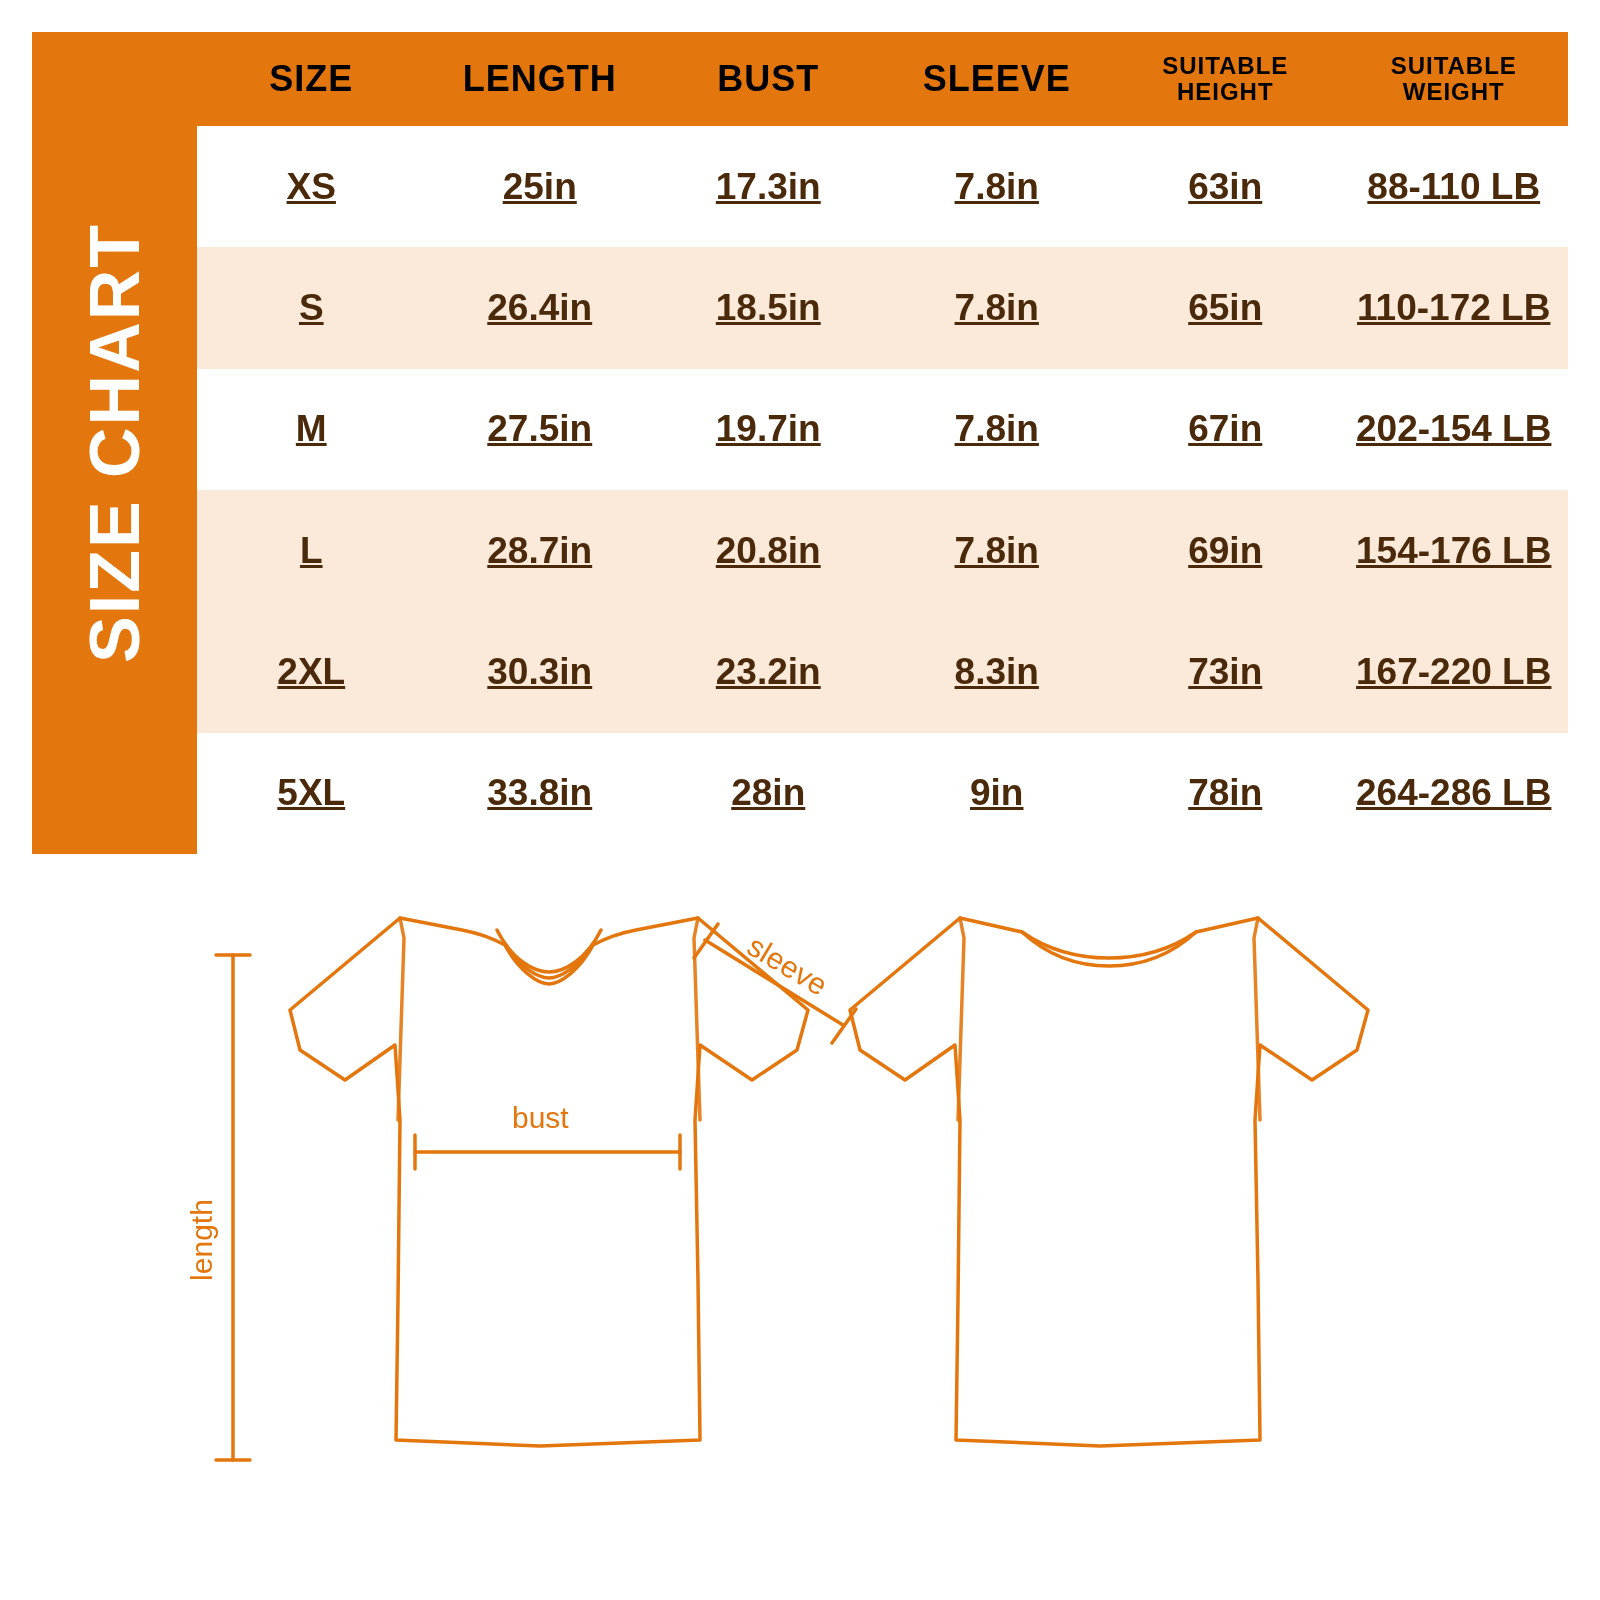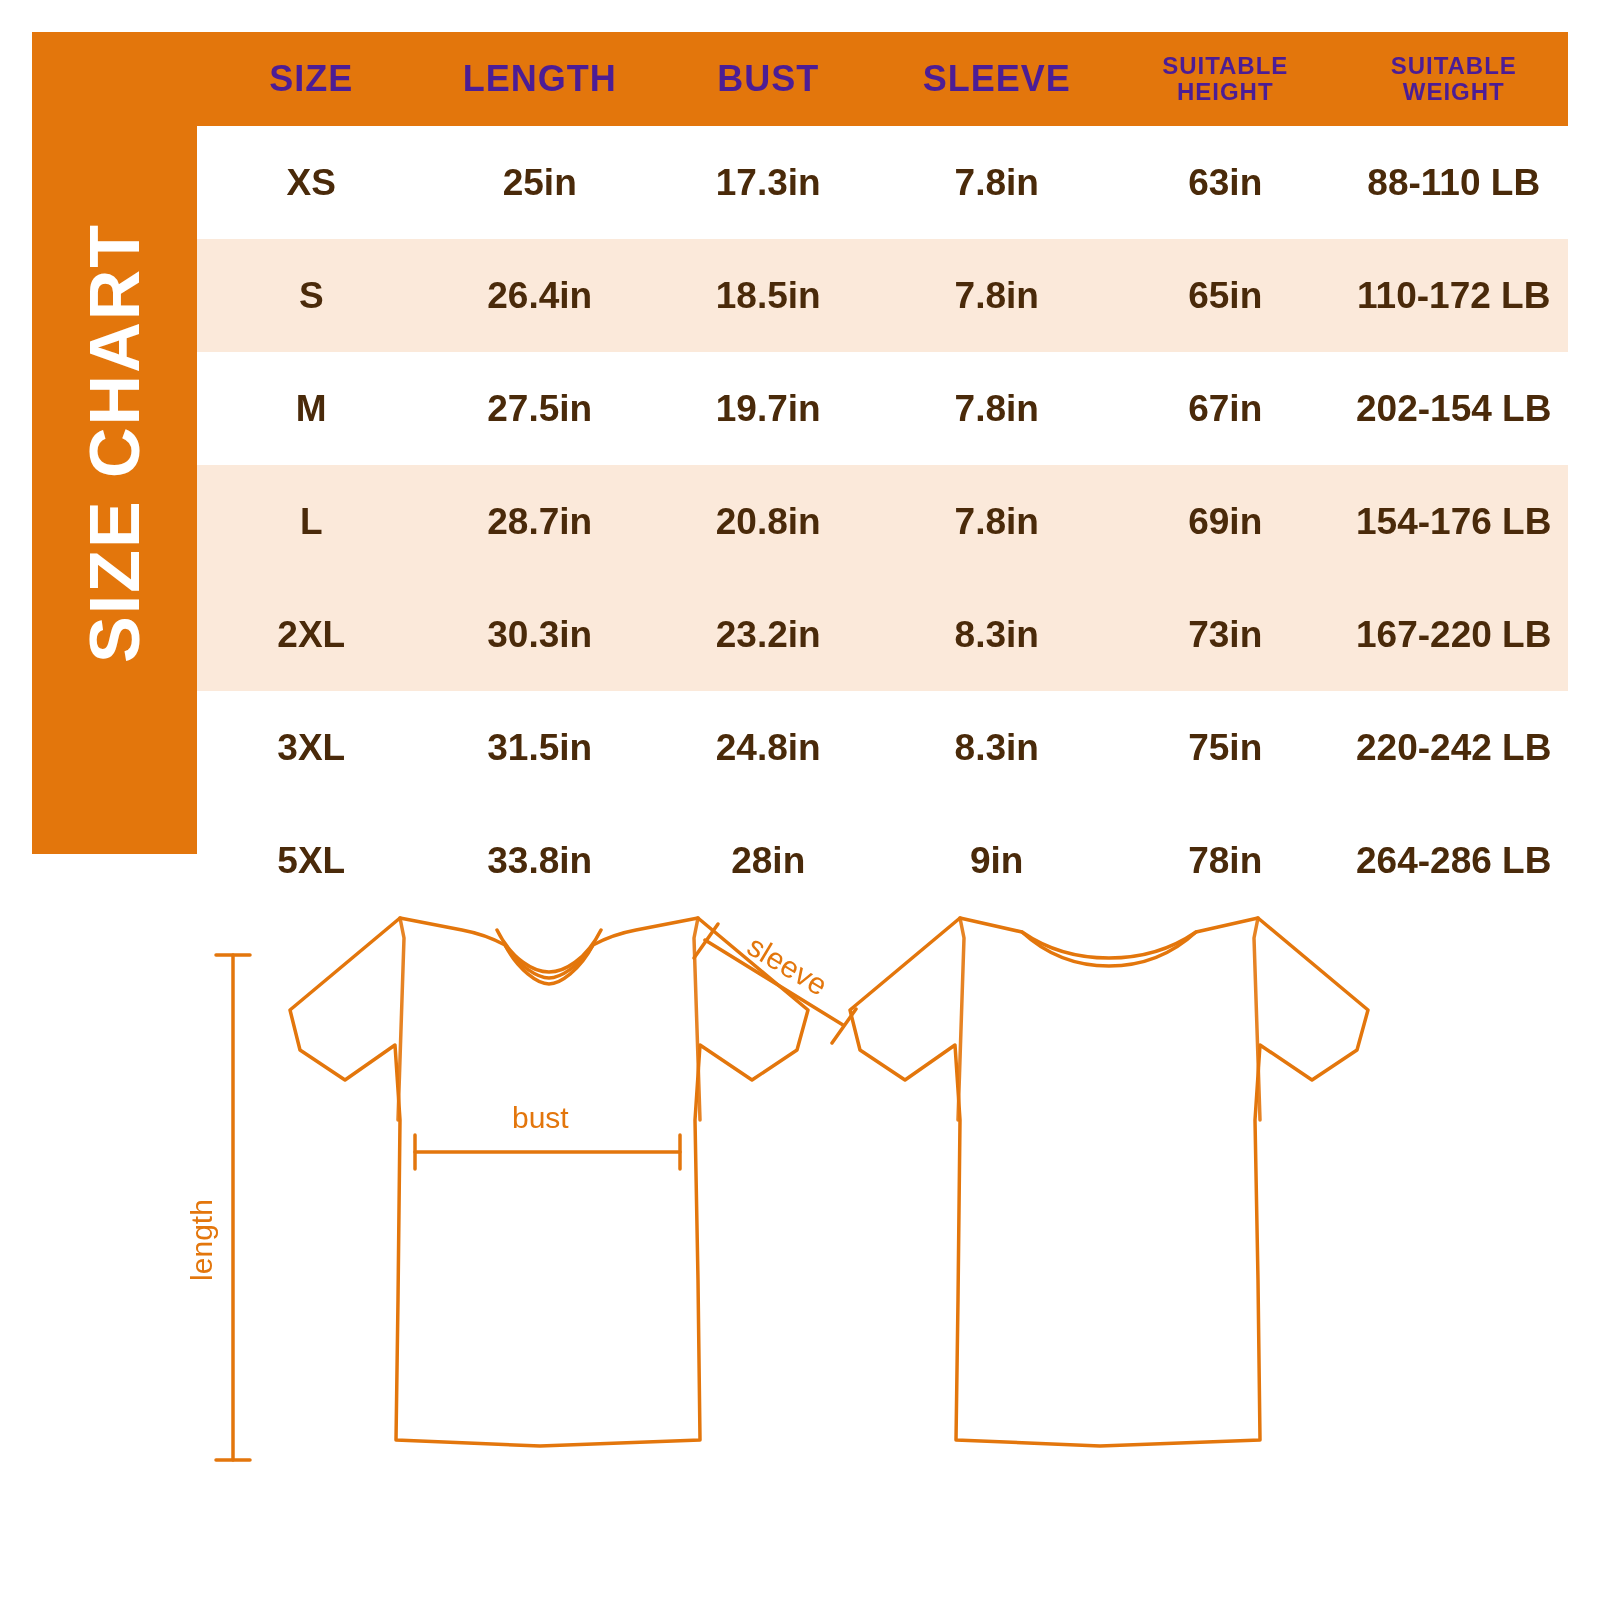--- a/index.html
+++ b/index.html
@@ -54,21 +54,21 @@
     height: 100%;
     position: relative;
   }
   table.size-table {
     width: 100%;
     height: 100%;
     border-collapse: collapse;
     table-layout: fixed;
   }
   table.size-table th {
-    color: #4c1d95;
+    color: #000000;
     font-size: 36px;
     font-weight: bold;
     letter-spacing: 1px;
     line-height: 1.1;
     padding: 0;
     height: 94px;
     vertical-align: middle;
     text-align: center;
     background: #E3760C;
   }
@@ -76,20 +76,21 @@
     font-size: 24px;
   }
   table.size-table td {
     color: #4A2A0A;
     font-size: 37px;
     font-weight: bold;
     text-align: center;
     vertical-align: middle;
     height: 81px;
     padding: 16px;
+    text-decoration: underline;
   }
   table.size-table tr.row-odd td { background: #FFFFFF; }
   table.size-table tr.row-even td { background: #FBE9DA; }
   td.cell-size { font-size: 36px; }
   td.cell-weight { font-size: 37px; }
 
   
   .illustration {
     position: absolute;
     left: 0;
@@ -175,28 +176,20 @@
             <td>69in</td>
             <td class="cell-weight">154-176 LB</td>
           </tr>
           <tr class="row-even">
             <td class="cell-size">2XL</td>
             <td>30.3in</td>
             <td>23.2in</td>
             <td>8.3in</td>
             <td>73in</td>
             <td class="cell-weight">167-220 LB</td>
-          </tr>
-          <tr class="row-odd">
-            <td class="cell-size">3XL</td>
-            <td>31.5in</td>
-            <td>24.8in</td>
-            <td>8.3in</td>
-            <td>75in</td>
-            <td class="cell-weight">220-242 LB</td>
           </tr>
           <tr class="row-odd">
             <td class="cell-size">5XL</td>
             <td>33.8in</td>
             <td>28in</td>
             <td>9in</td>
             <td>78in</td>
             <td class="cell-weight">264-286 LB</td>
           </tr>
         </tbody>

